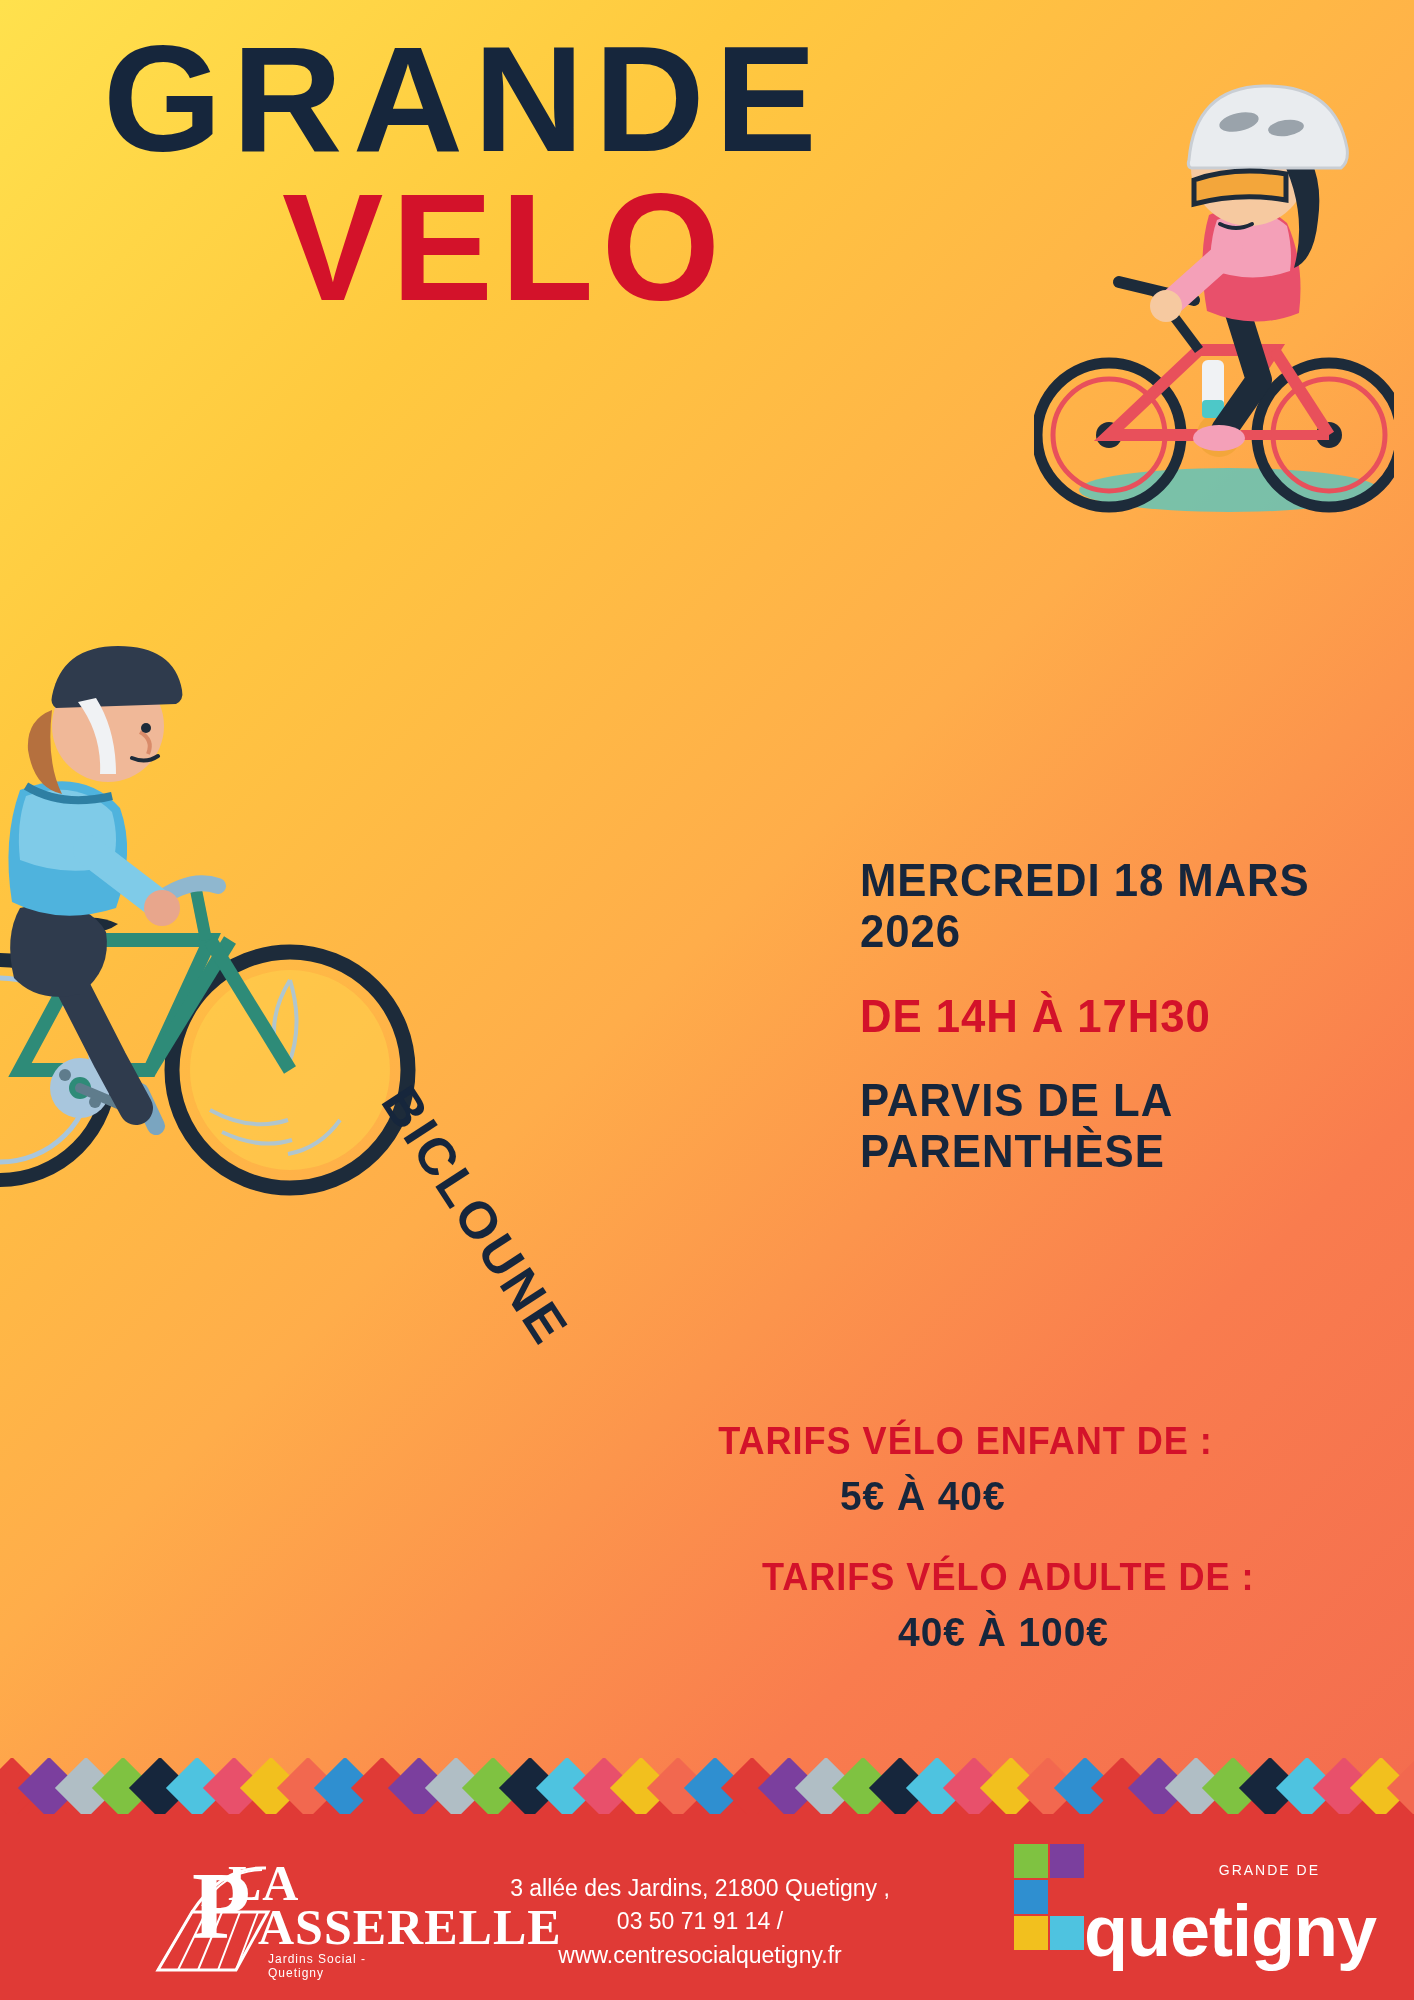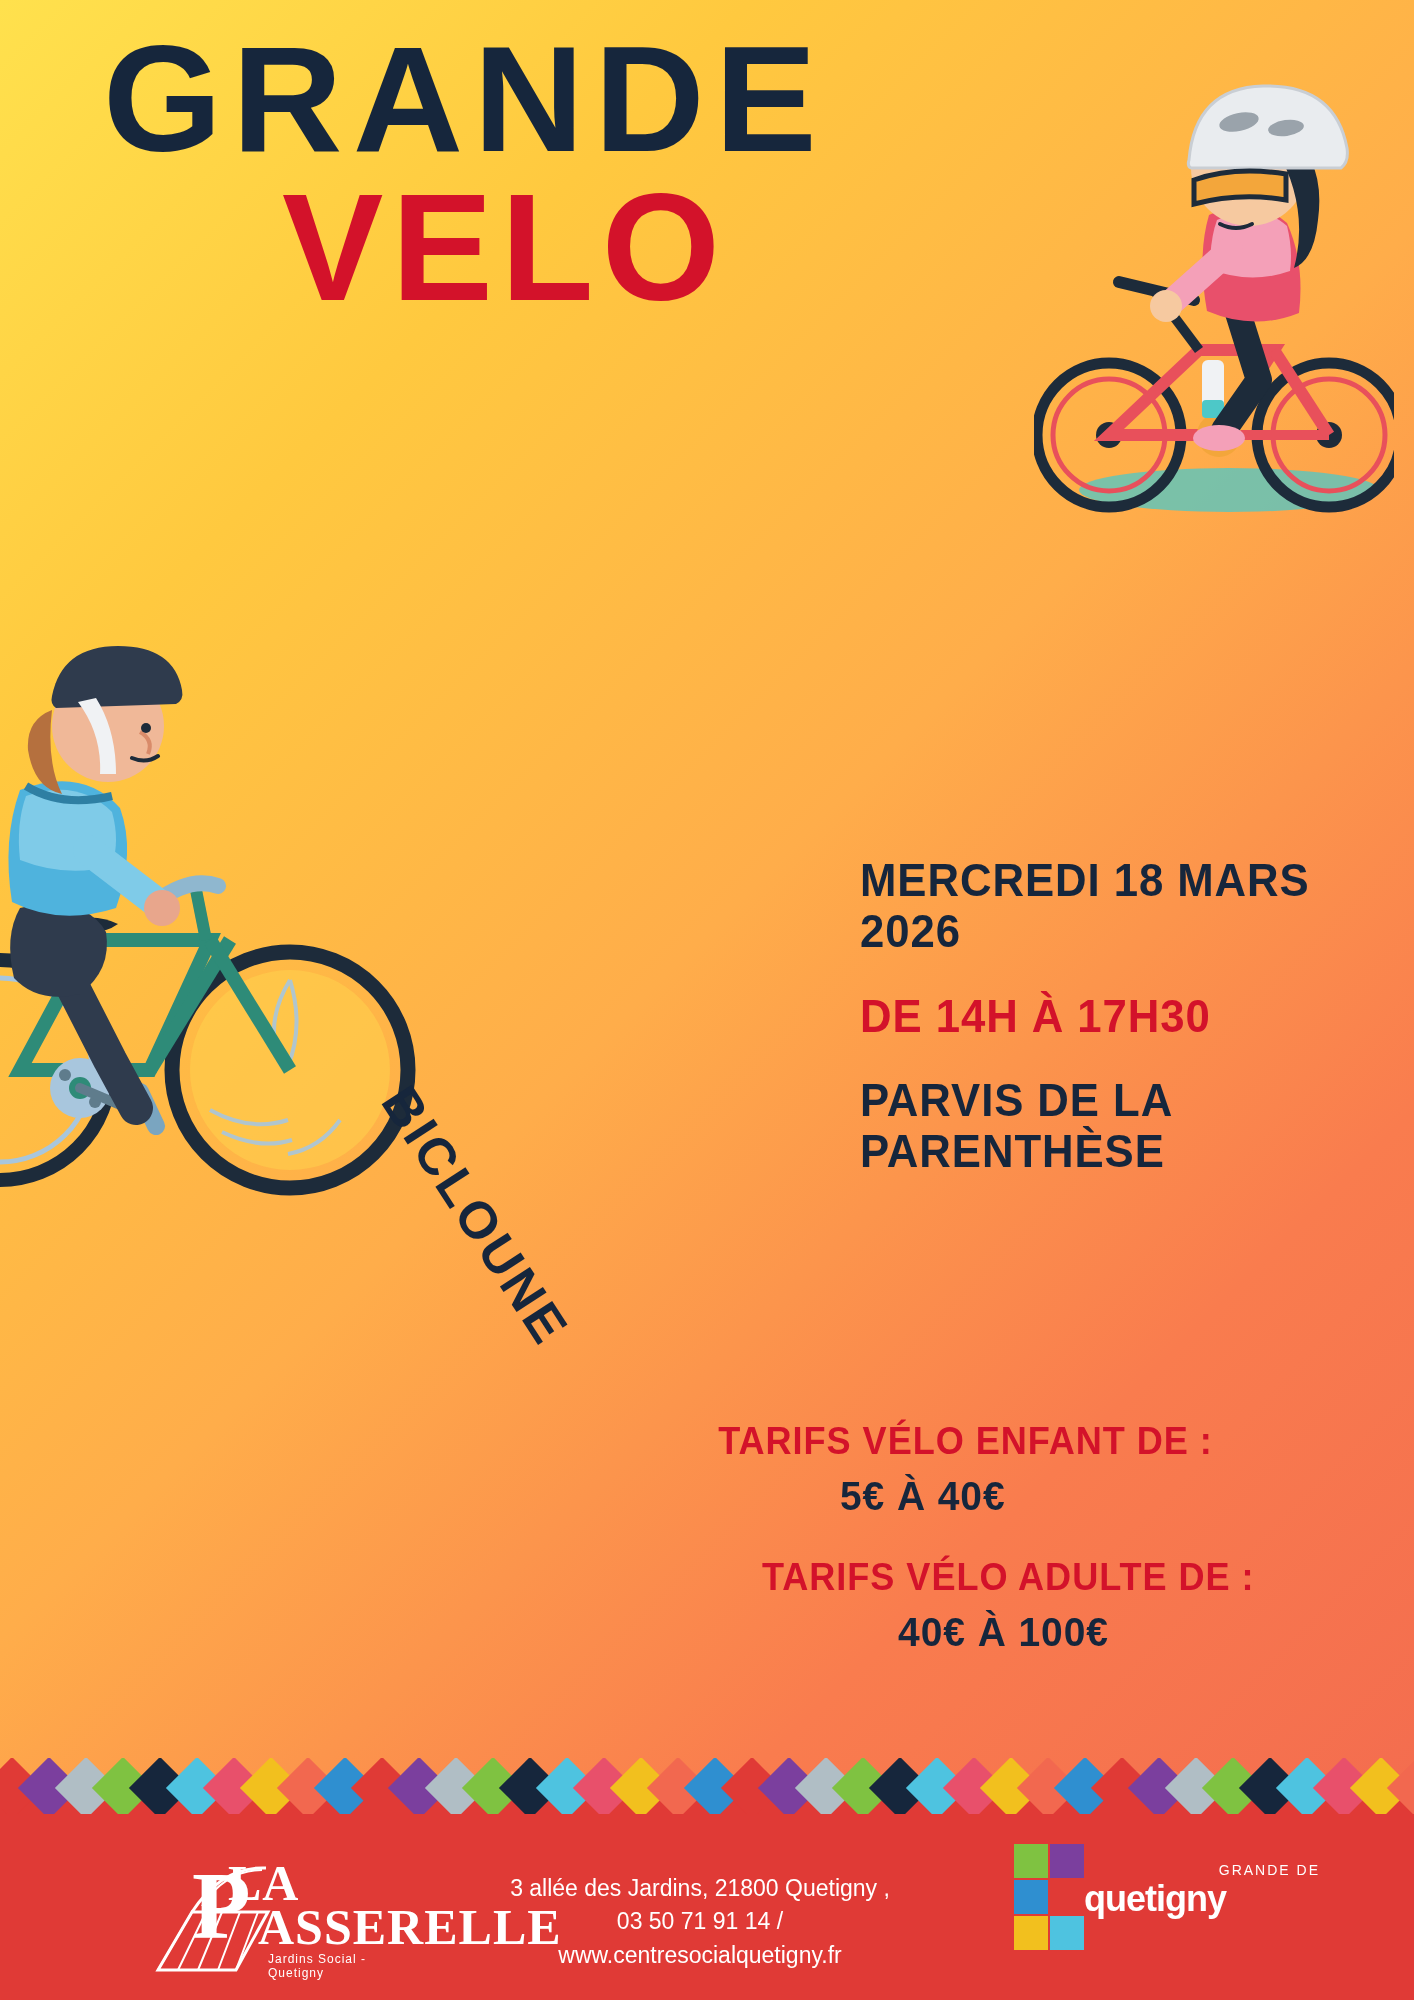--- a/index.html
+++ b/index.html
@@ -223,22 +223,22 @@
     height: 120px;
   }
   .q-sq {
     position: absolute;
     width: 34px;
     height: 34px;
   }
   .q-text {
     position: absolute;
     left: 70px;
-    top: 34px;
-    font-size: 36px;
+    top: 46px;
+    font-size: 72px;
     font-weight: bold;
     color: #ffffff;
     letter-spacing: -1px;
     font-family: "Liberation Sans", sans-serif;
   }
   .q-ville {
     position: absolute;
     right: 4px;
     top: 18px;
     font-size: 14px;

